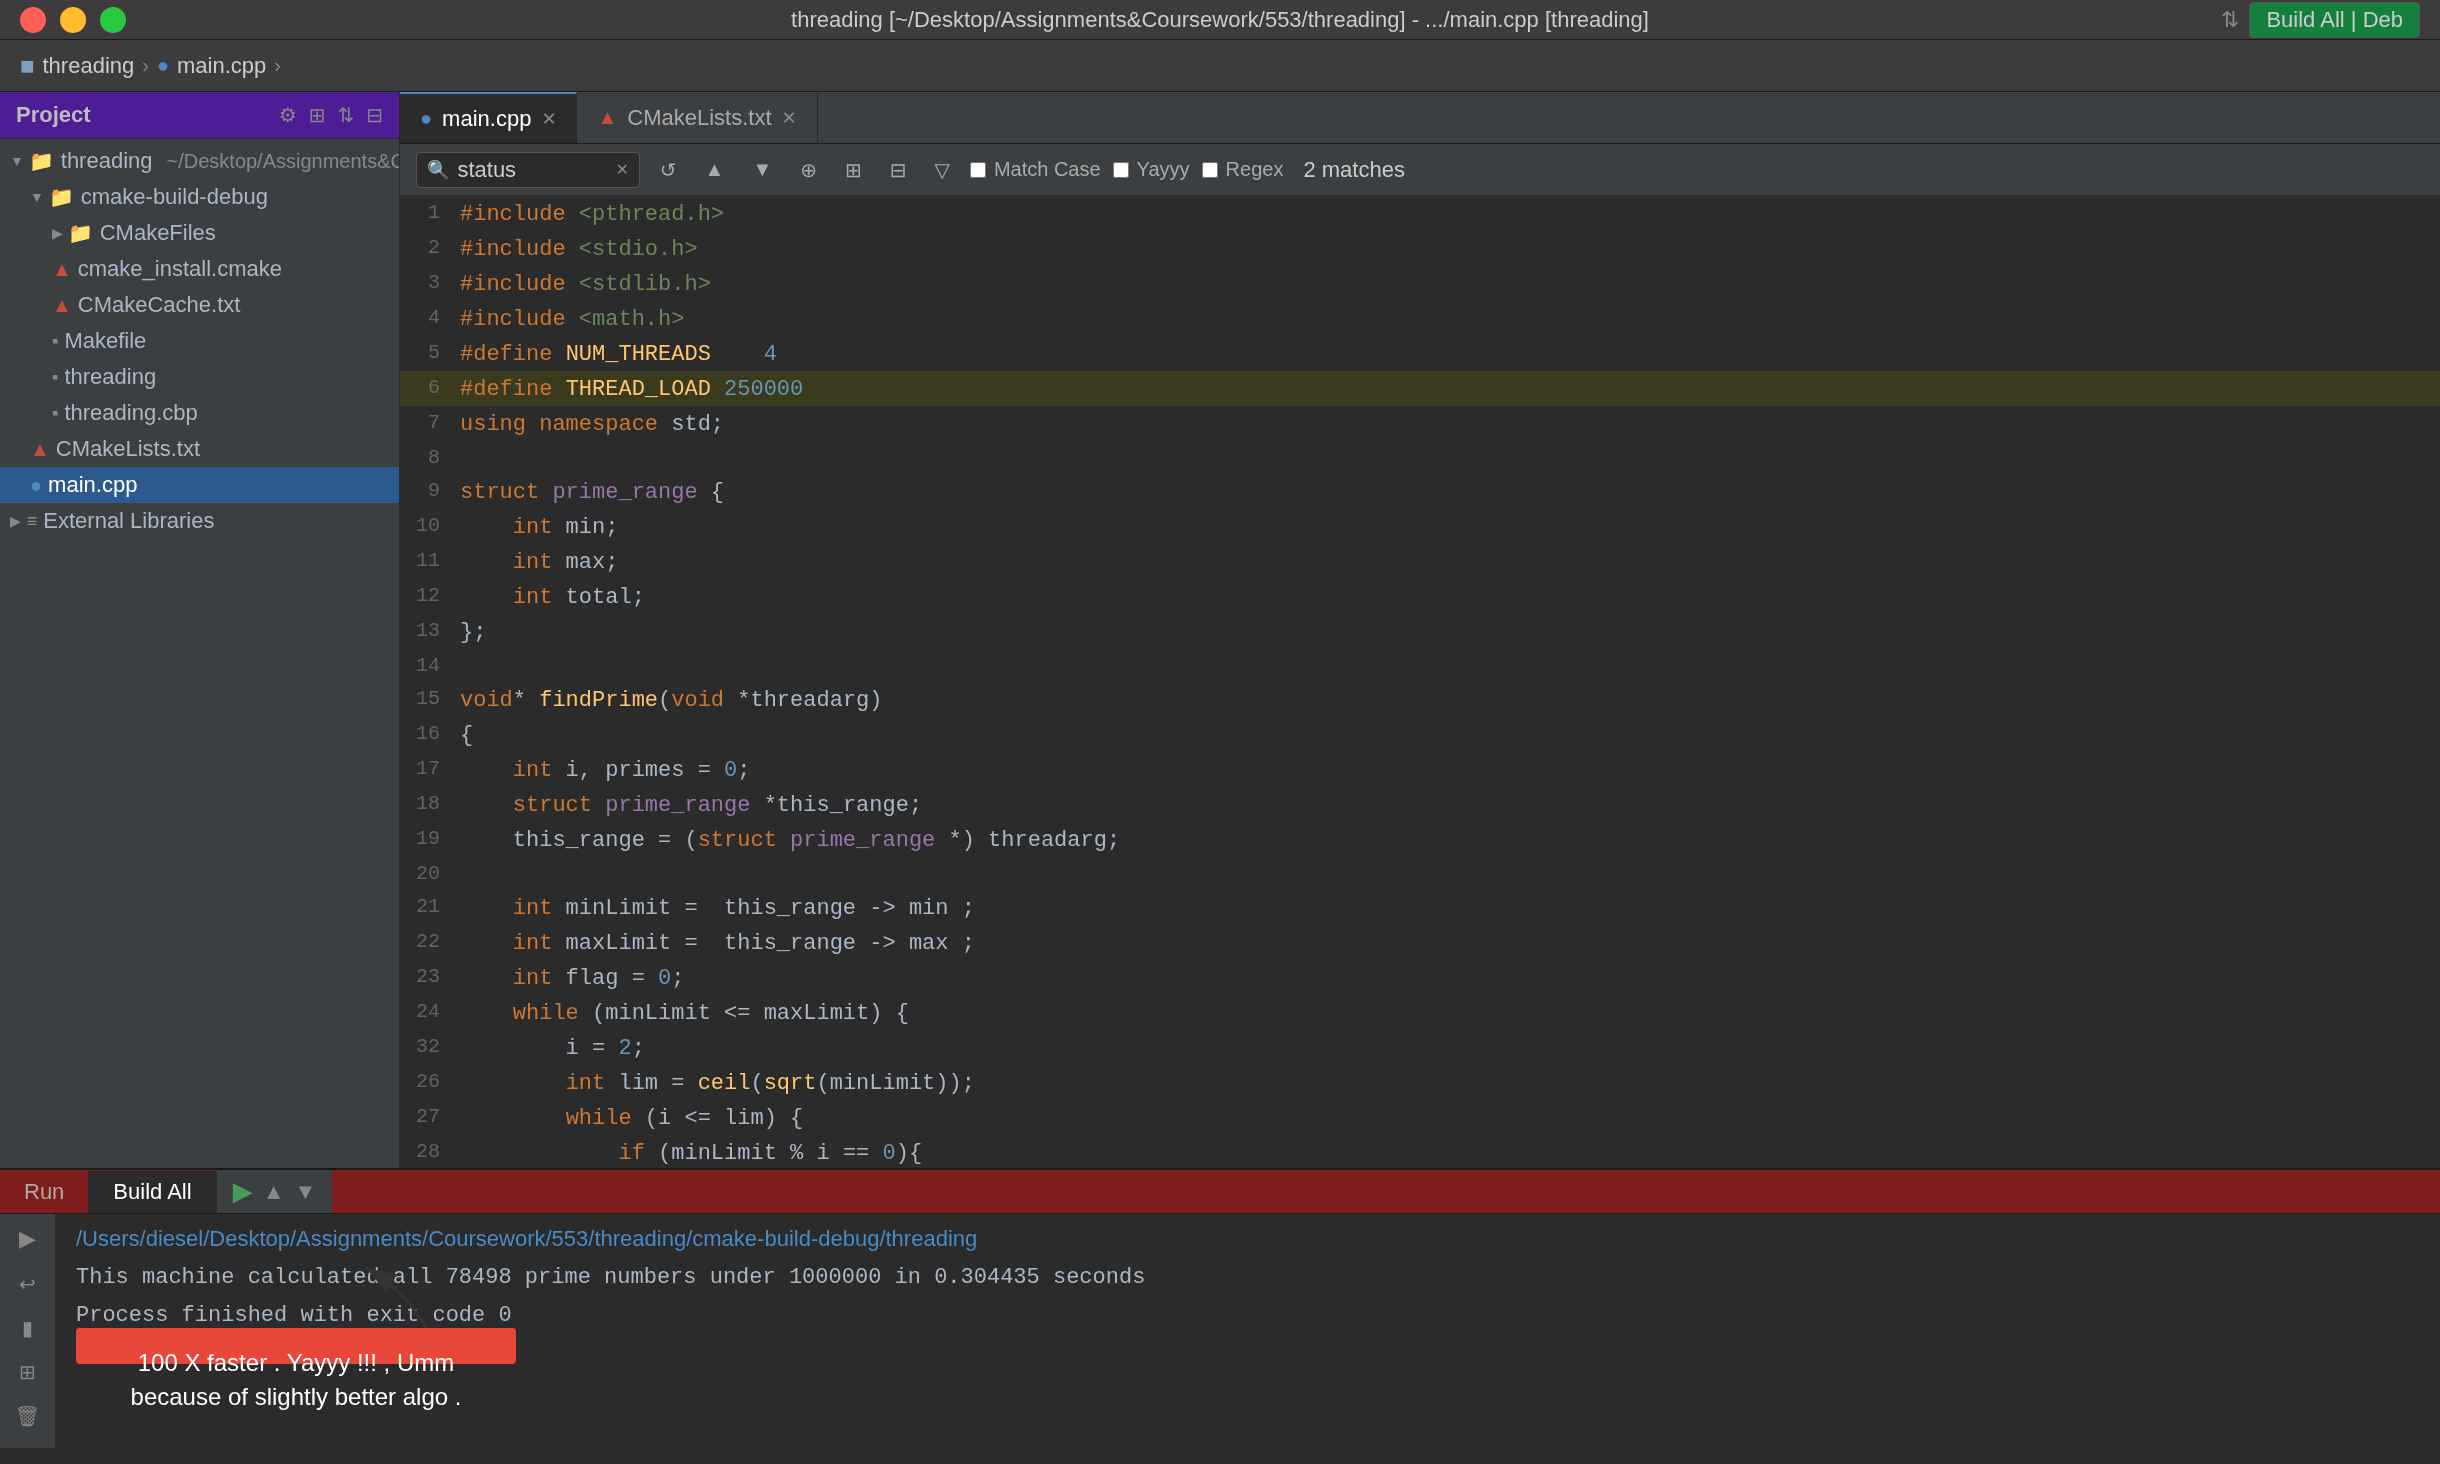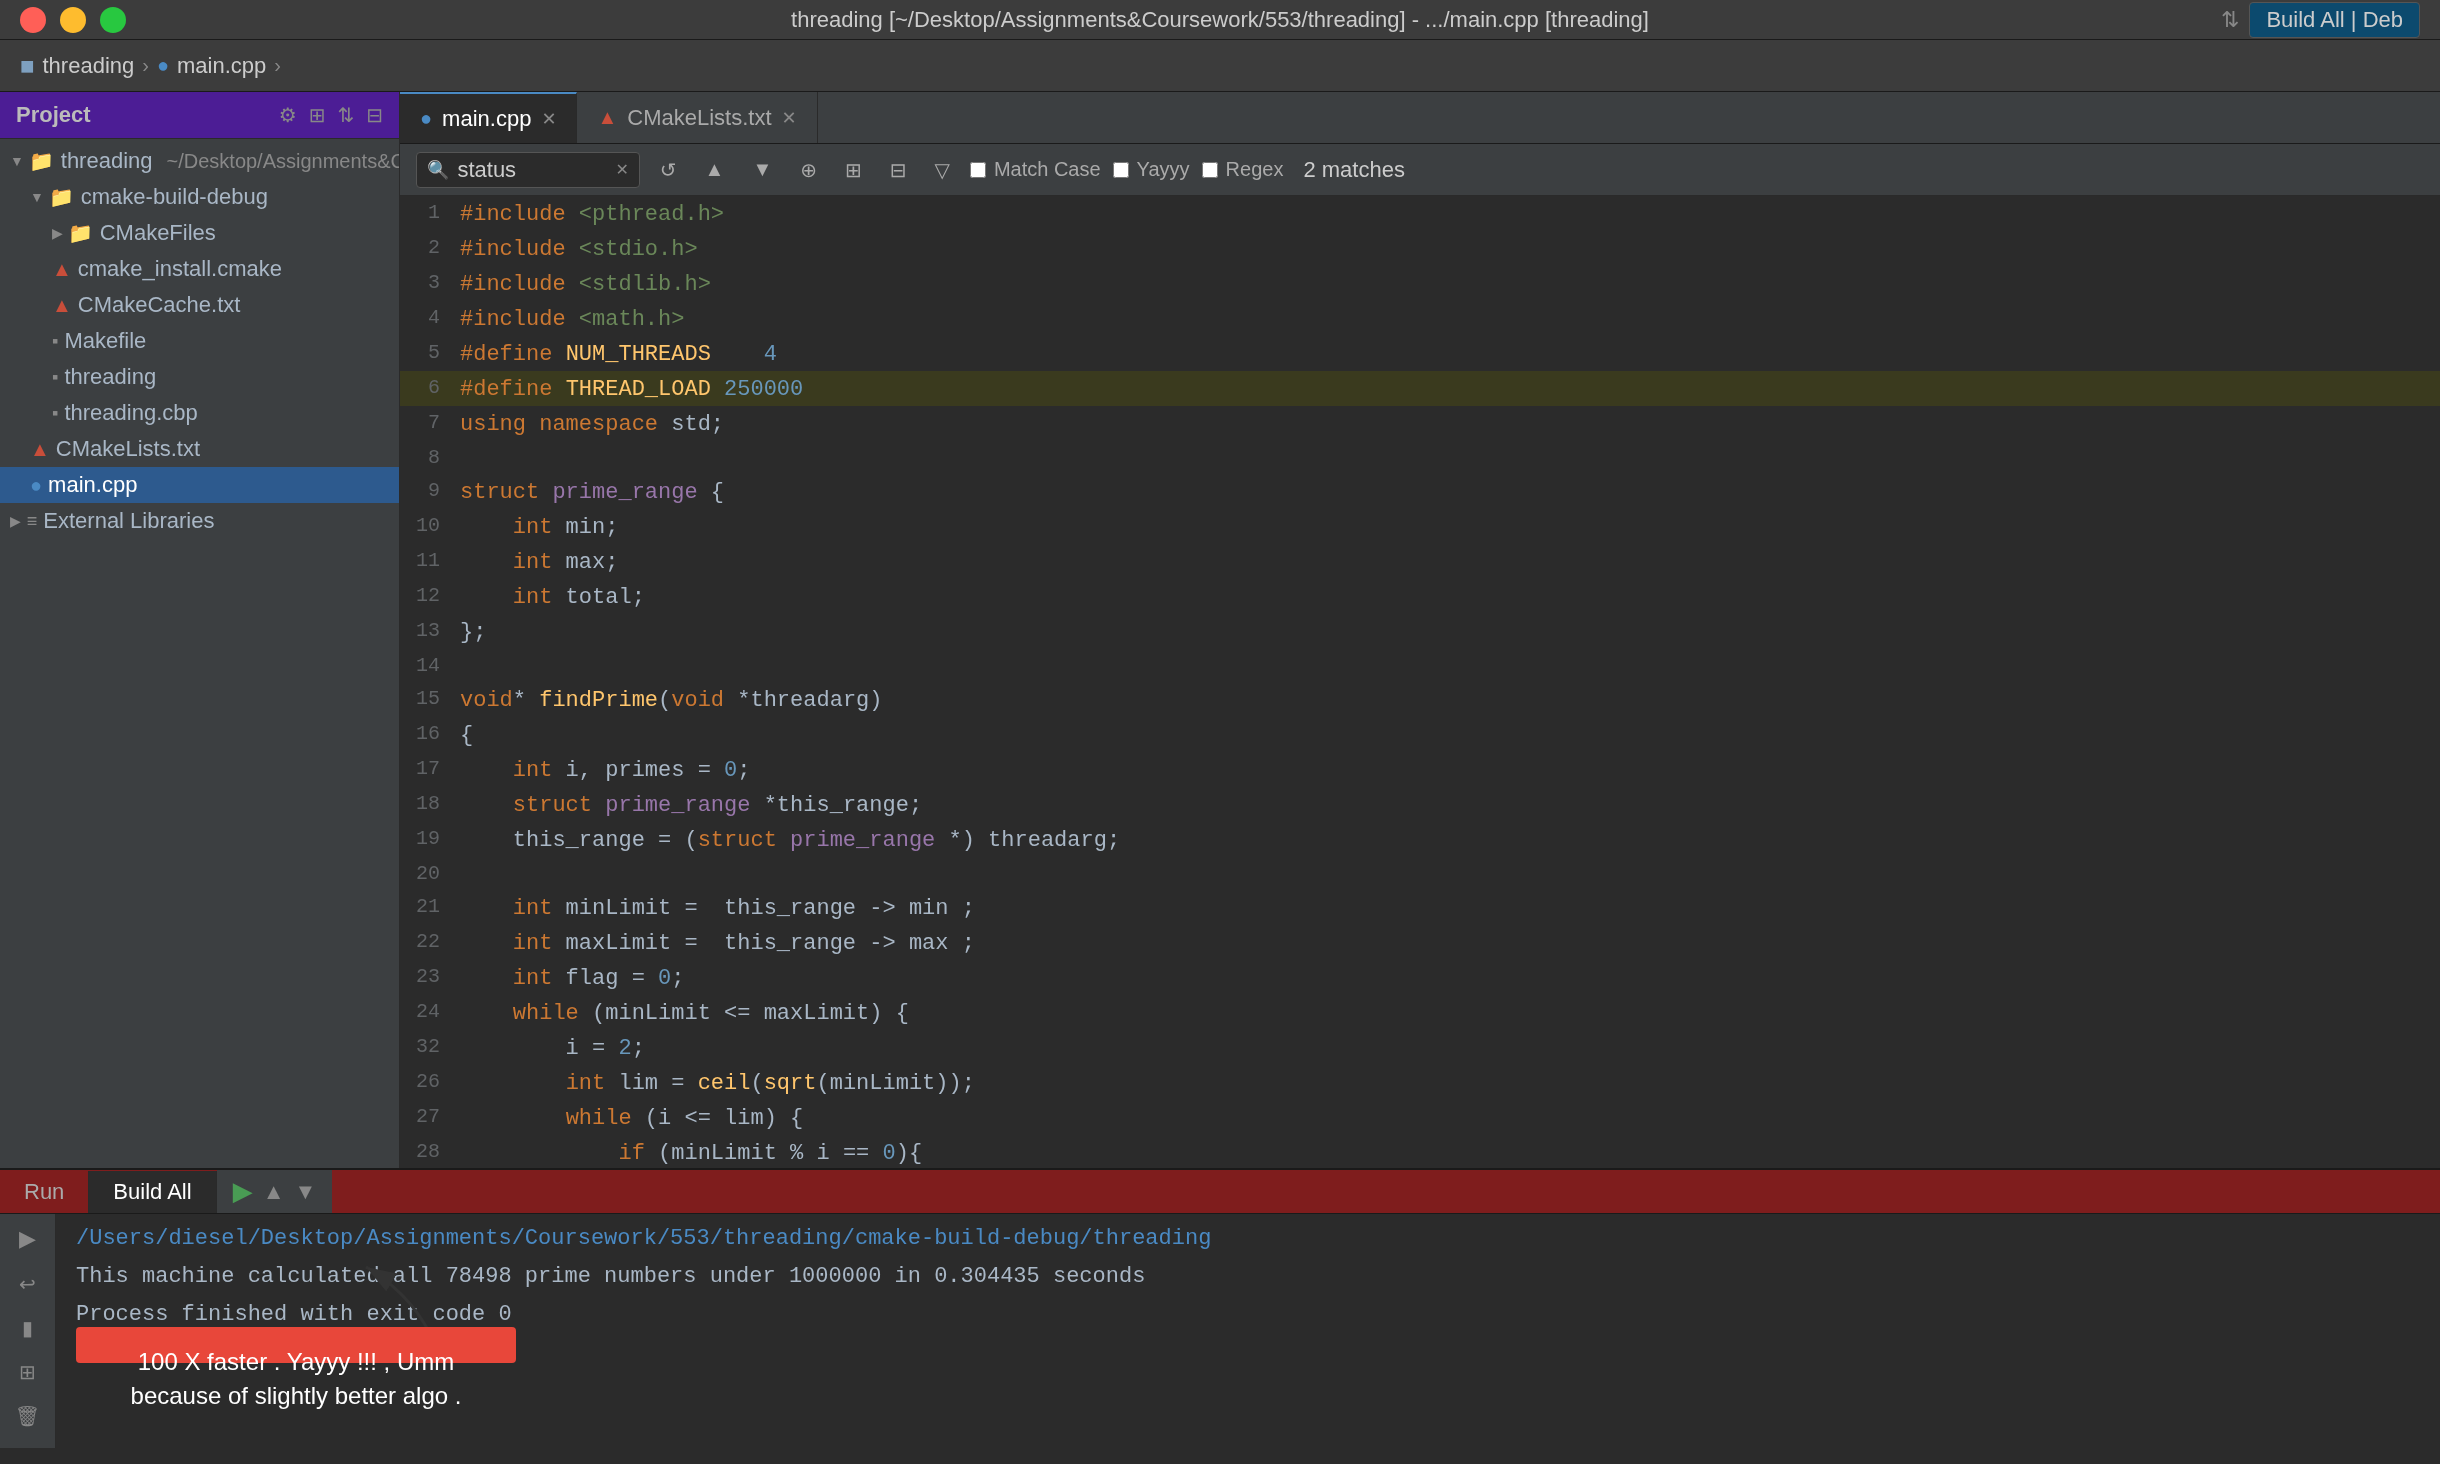--- a/index.html
+++ b/index.html
@@ -42,21 +42,21 @@
       font-size: 22px;
     }
     .title-bar-right {
       position: absolute;
       right: 20px;
       display: flex;
       align-items: center;
       gap: 10px;
     }
     .build-all-btn {
-      background: #0c4a6e;
+      background: #15803d;
       color: #cccccc;
       border: 1px solid #555;
       padding: 4px 16px;
       border-radius: 4px;
       font-size: 22px;
       cursor: pointer;
     }
 
     
     .breadcrumb-bar {
@@ -310,21 +310,21 @@
       color: #ffffff;
     }
     .bottom-content {
       flex: 1;
       padding: 12px 16px;
       overflow: auto;
       position: relative;
     }
     .bottom-path {
       color: #4a8ac4;
-      font-family: Liberation Mono, monospace;
+      font-family: Liberation Sans, sans-serif;
       font-size: 22px;
       margin-bottom: 8px;
     }
     .bottom-text {
       color: #a9b7c6;
       font-family: 'Courier New', monospace;
       font-size: 22px;
       line-height: 1.6;
     }
     .bottom-exit {

